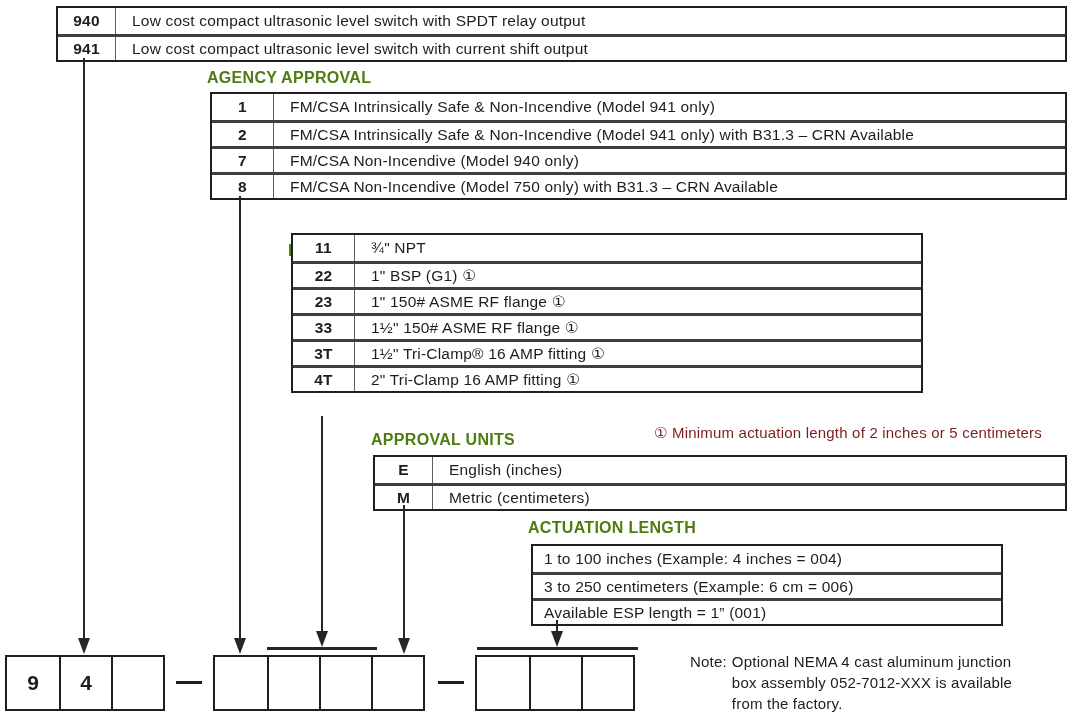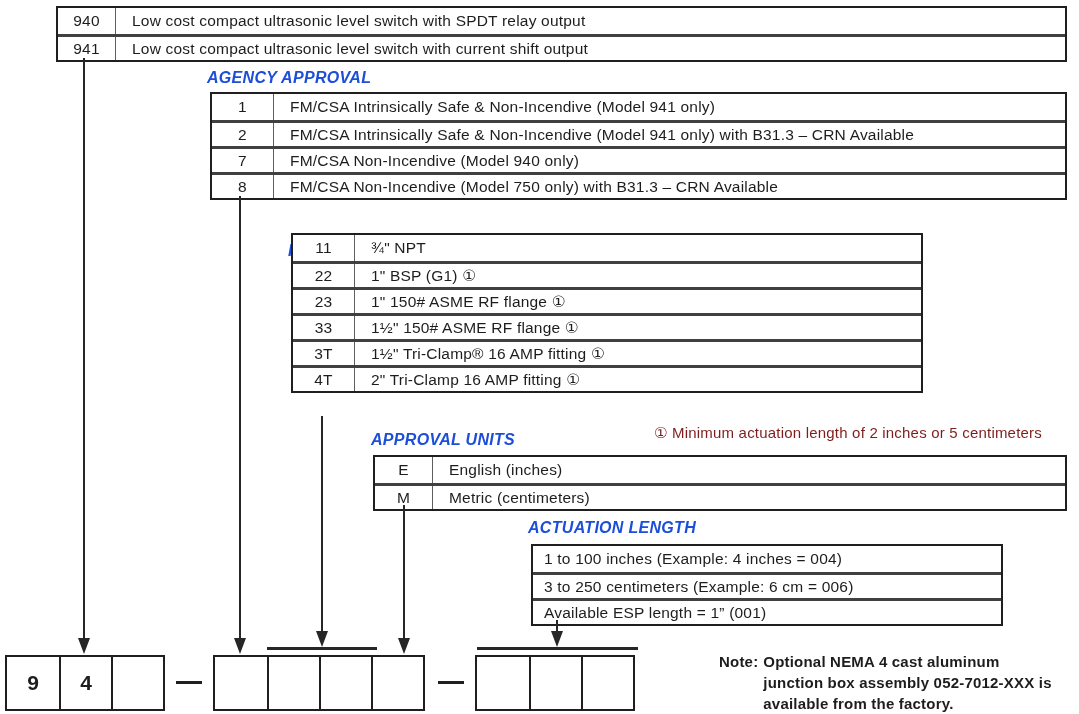--- a/index.html
+++ b/index.html
@@ -5,29 +5,29 @@
   html,body { margin:0; padding:0; background:#fff; }
   .canvas {
     position:relative; width:1079px; height:714px; background:#ffffff;
     font-family:"Liberation Sans","DejaVu Sans",sans-serif; color:#1d1d1d; overflow:hidden;
   }
   .tbl { position:absolute; border:2px solid #1f1f1f; background:#fff; box-sizing:border-box; }
   .row { display:flex; height:26px; box-sizing:border-box; align-items:stretch; }
   .row + .row { border-top:3px solid #404040; }
   .code {
     flex:none; border-right:1px solid #5f5f5f; display:flex; align-items:center;
-    justify-content:center; font-size:15.5px; letter-spacing:.2px;
+    justify-content:center; font-size:15.5px; letter-spacing:.2px;font-weight:bold;
   }
   .desc {
     flex:1; display:flex; align-items:center; padding-left:16px;
     font-size:15.5px; letter-spacing:.2px; white-space:nowrap; overflow:hidden;
   }
   .w57 { width:57px; } .w61 { width:61px; }
   .pl11 { padding-left:11px; }
-  .hdr { position:absolute; font-weight:bold; font-size:16px; letter-spacing:.3px; color:#1d4ed8; white-space:nowrap;font-style:italic; }
+  .hdr { position:absolute; font-weight:bold; font-size:16px; letter-spacing:.3px; color:#4d7c0f; white-space:nowrap; }
   .vline { position:absolute; width:2px; background:#262626; }
   .ahead { position:absolute; width:0; height:0; border-left:6px solid transparent; border-right:6px solid transparent; border-top:16px solid #262626; }
   .bracket { position:absolute; height:3px; background:#262626; }
   .dash { position:absolute; height:3px; background:#1f1f1f; }
   .grp { position:absolute; top:655px; height:56px; display:flex; border:2px solid #1f1f1f; box-sizing:border-box; background:#fff; }
   .cell { width:52px; display:flex; align-items:center; justify-content:center; font-weight:bold; font-size:21px; box-sizing:border-box; }
   .cell + .cell { border-left:2px solid #1f1f1f; }
   .footnote { position:absolute; font-size:15px; letter-spacing:.2px; white-space:nowrap; color:#7f1d1d; }
   .note { position:absolute; display:flex; font-size:15px; line-height:21px; letter-spacing:.2px; }
   .note .lbl { flex:none; margin-right:5px; }
@@ -158,18 +158,18 @@
   </div>
 
   <div class="dash" style="left:438px; top:681px; width:26px;"></div>
 
   <div class="grp" style="left:475px;">
     <div class="cell"></div>
     <div class="cell"></div>
     <div class="cell"></div>
   </div>
 
-  <div class="note" style="left:719px; top:651px;font-weight:bold;">
+  <div class="note" style="left:690px; top:651px;">
     <span class="lbl">Note:</span>
     <div class="body">Optional NEMA 4 cast aluminum junction box assembly 052-7012-XXX is available from the factory.</div>
   </div>
 
 </div>
 
 </body></html>

